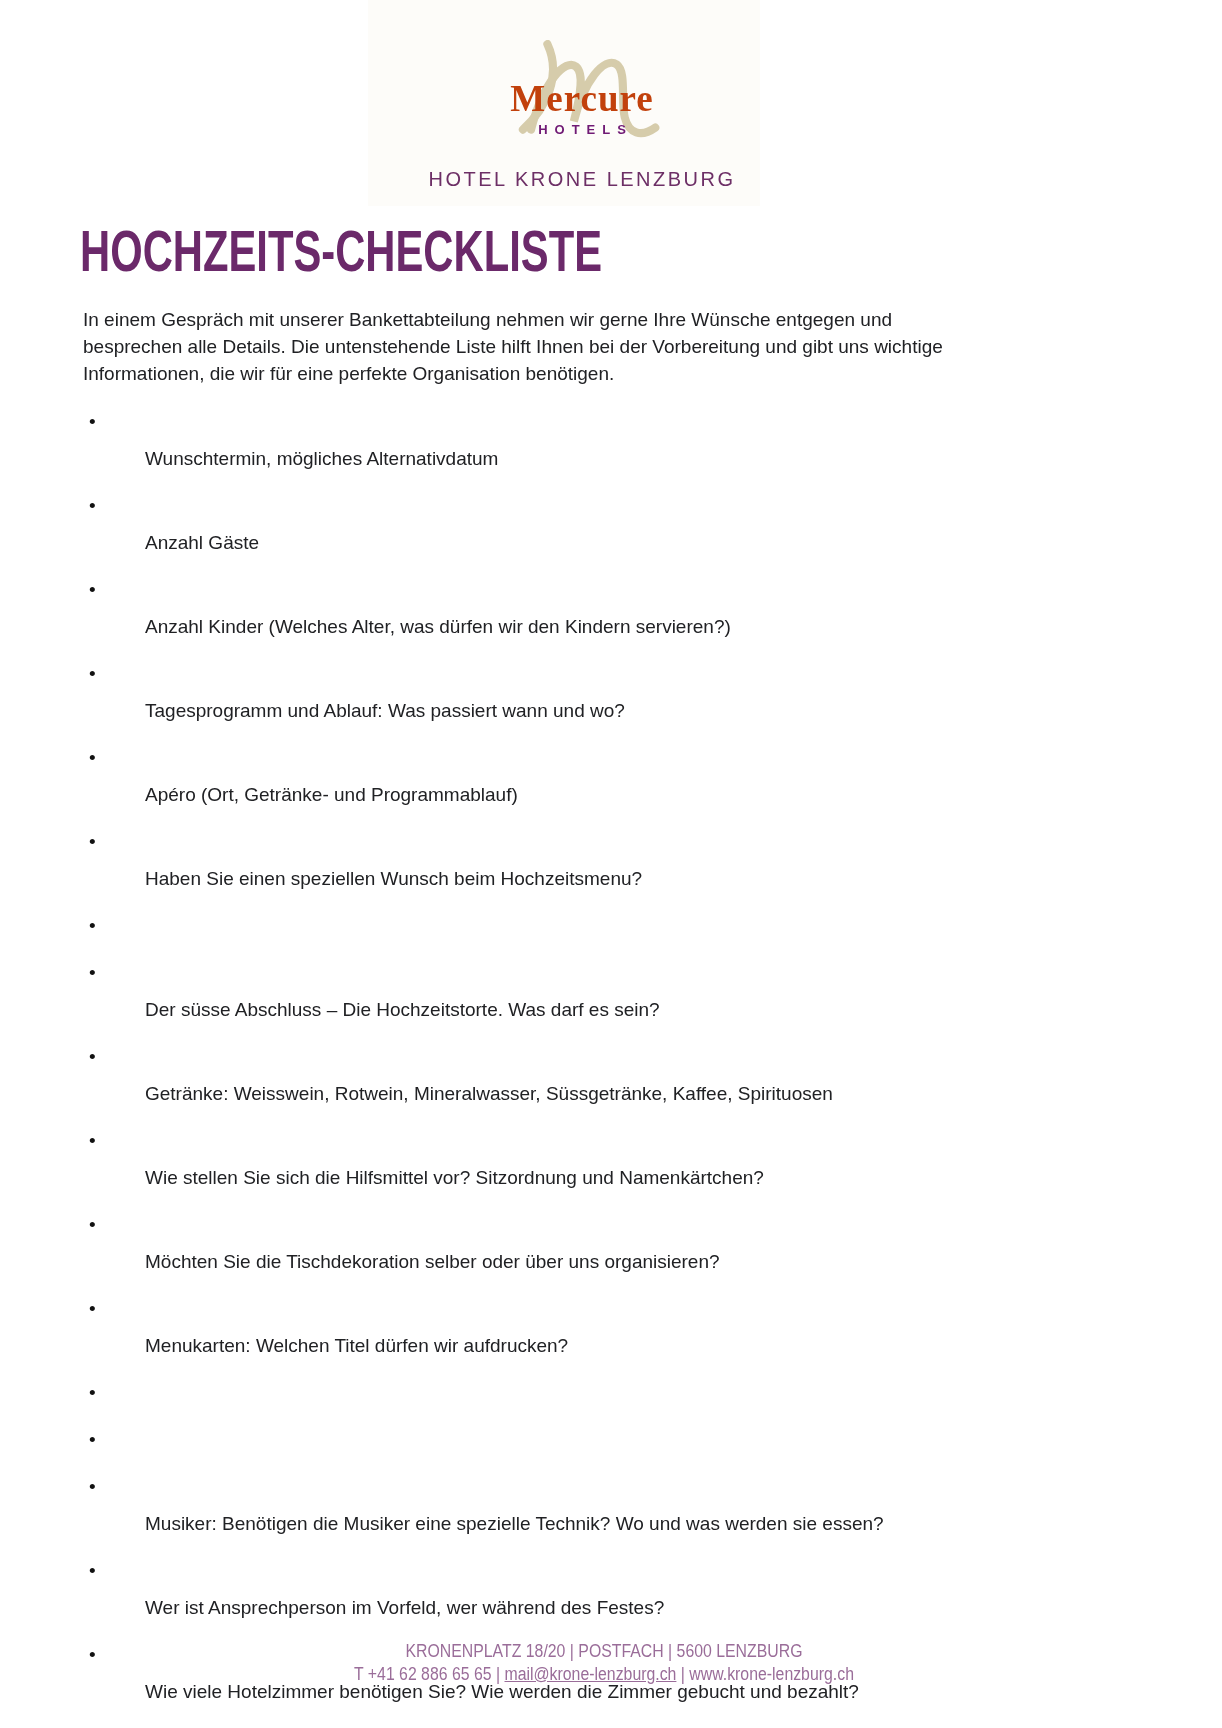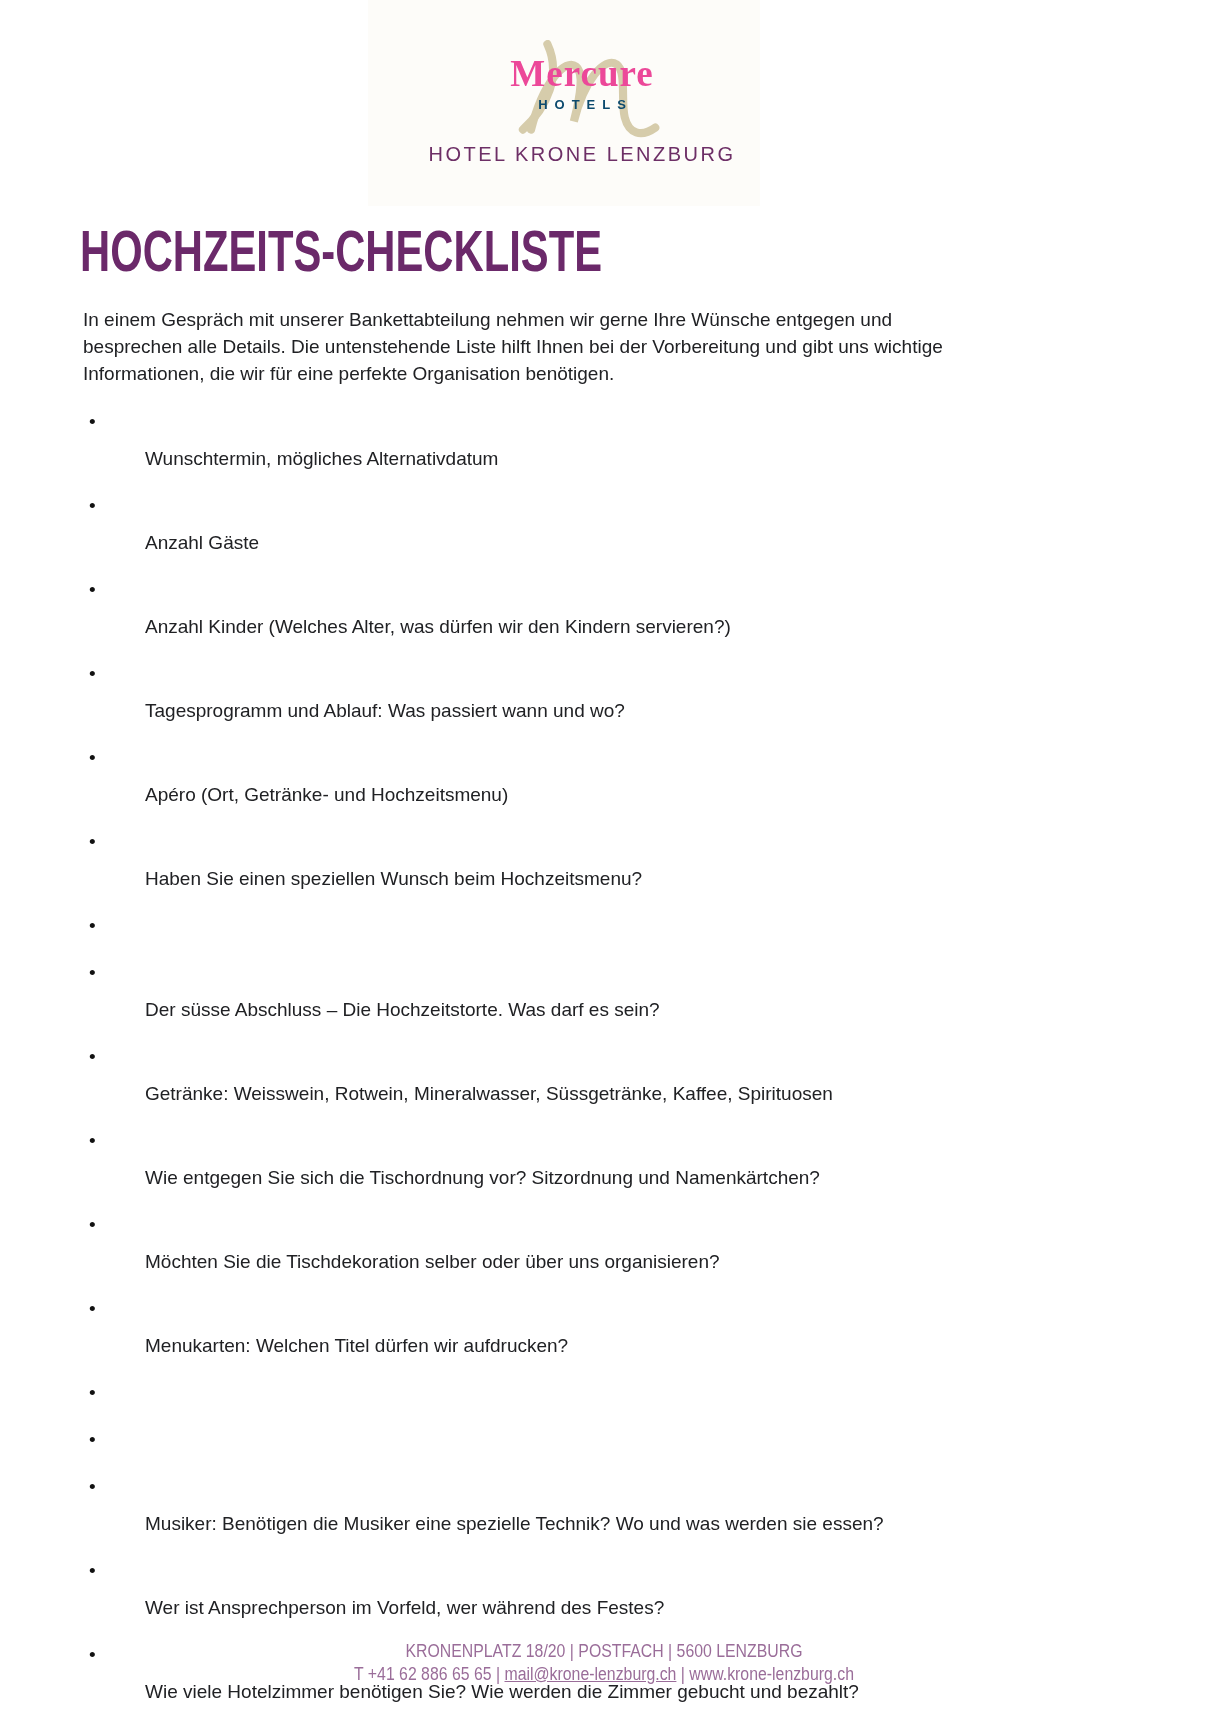--- a/index.html
+++ b/index.html
@@ -20,36 +20,36 @@
   .logo-block{
     position:absolute; left:392px; top:36px; width:380px;
     text-align:center;
   }
   .monogram{
     position:absolute; left:112px; top:4px; width:158px; height:112px;
     z-index:0;
   }
   .brand{
     position:relative; z-index:1;
-    margin-top:19px;
+    margin-top:44px;
     font-family:"Liberation Serif", serif;
     font-weight:700;
     font-size:37px;
     letter-spacing:1px;
-    color:#ec4899;
+    color:#c2410c;
     line-height:1.05;
   }
   .brand-sub{
     position:relative; z-index:1;
     margin-top:3px;
     font-size:13px;
     font-weight:700;
     letter-spacing:7px;
     padding-left:7px;
-    color:#0c4a6e;
+    color:#701a75;
   }
   .hotel-name{
     position:relative; z-index:1;
     margin-top:31px;
     font-size:20px;
     font-weight:400;
     letter-spacing:2.5px;
     color:#6d2f66;
   }
 
@@ -153,40 +153,40 @@
     <li>
         <span class="dot">•</span>
         <span class="item-text">Anzahl Kinder (Welches Alter, was dürfen wir den Kindern servieren?)</span>
       </li>
     <li>
         <span class="dot">•</span>
         <span class="item-text">Tagesprogramm und Ablauf: Was passiert wann und wo?</span>
       </li>
     <li>
         <span class="dot">•</span>
-        <span class="item-text">Apéro (Ort, Getränke- und Hochzeitsmenu)</span>
+        <span class="item-text">Apéro (Ort, Getränke- und Programmablauf)</span>
       </li>
     <li>
         <span class="dot">•</span>
         <span class="item-text">Haben Sie einen speziellen Wunsch beim Hochzeitsmenu?</span>
       </li>
     <li>
         <span class="dot">•</span>
       </li>
     <li>
         <span class="dot">•</span>
         <span class="item-text">Der süsse Abschluss – Die Hochzeitstorte. Was darf es sein?</span>
       </li>
     <li>
         <span class="dot">•</span>
         <span class="item-text">Getränke: Weisswein, Rotwein, Mineralwasser, Süssgetränke, Kaffee, Spirituosen</span>
       </li>
     <li>
         <span class="dot">•</span>
-        <span class="item-text">Wie entgegen Sie sich die Tischordnung vor? Sitzordnung und Namenkärtchen?</span>
+        <span class="item-text">Wie stellen Sie sich die Hilfsmittel vor? Sitzordnung und Namenkärtchen?</span>
       </li>
     <li>
         <span class="dot">•</span>
         <span class="item-text">Möchten Sie die Tischdekoration selber oder über uns organisieren?</span>
       </li>
     <li>
         <span class="dot">•</span>
         <span class="item-text">Menukarten: Welchen Titel dürfen wir aufdrucken?</span>
       </li>
     <li>

